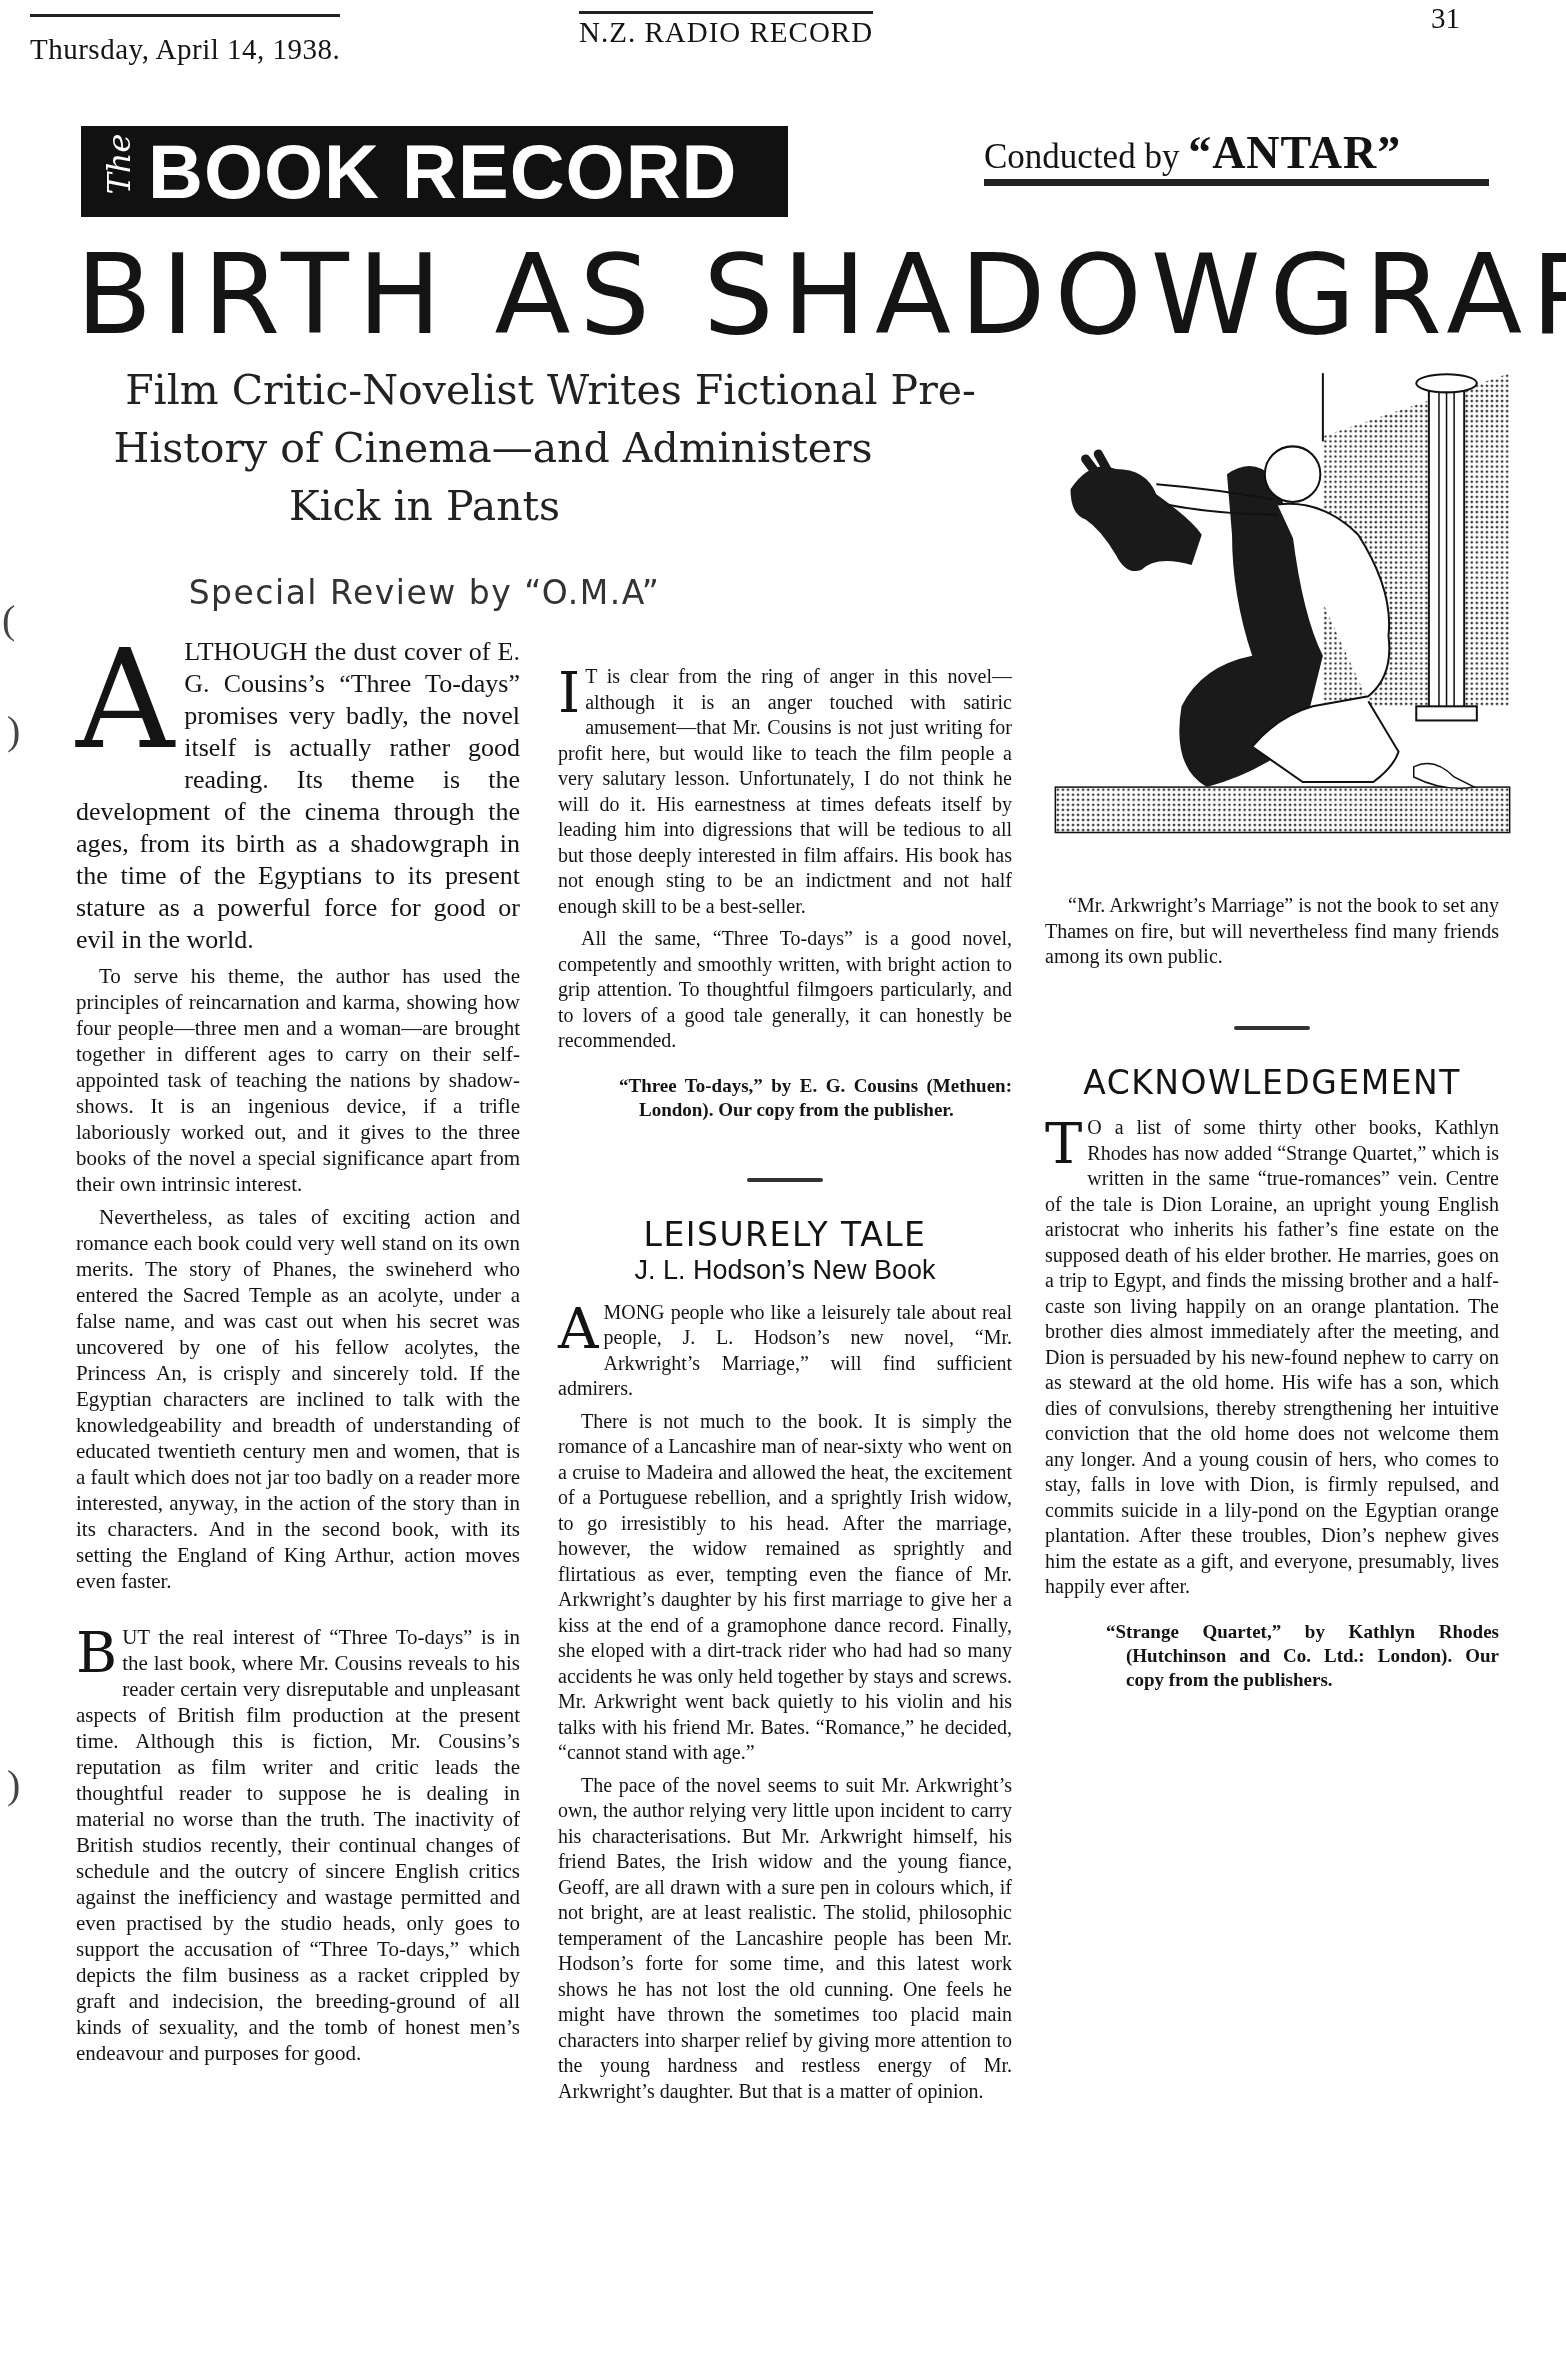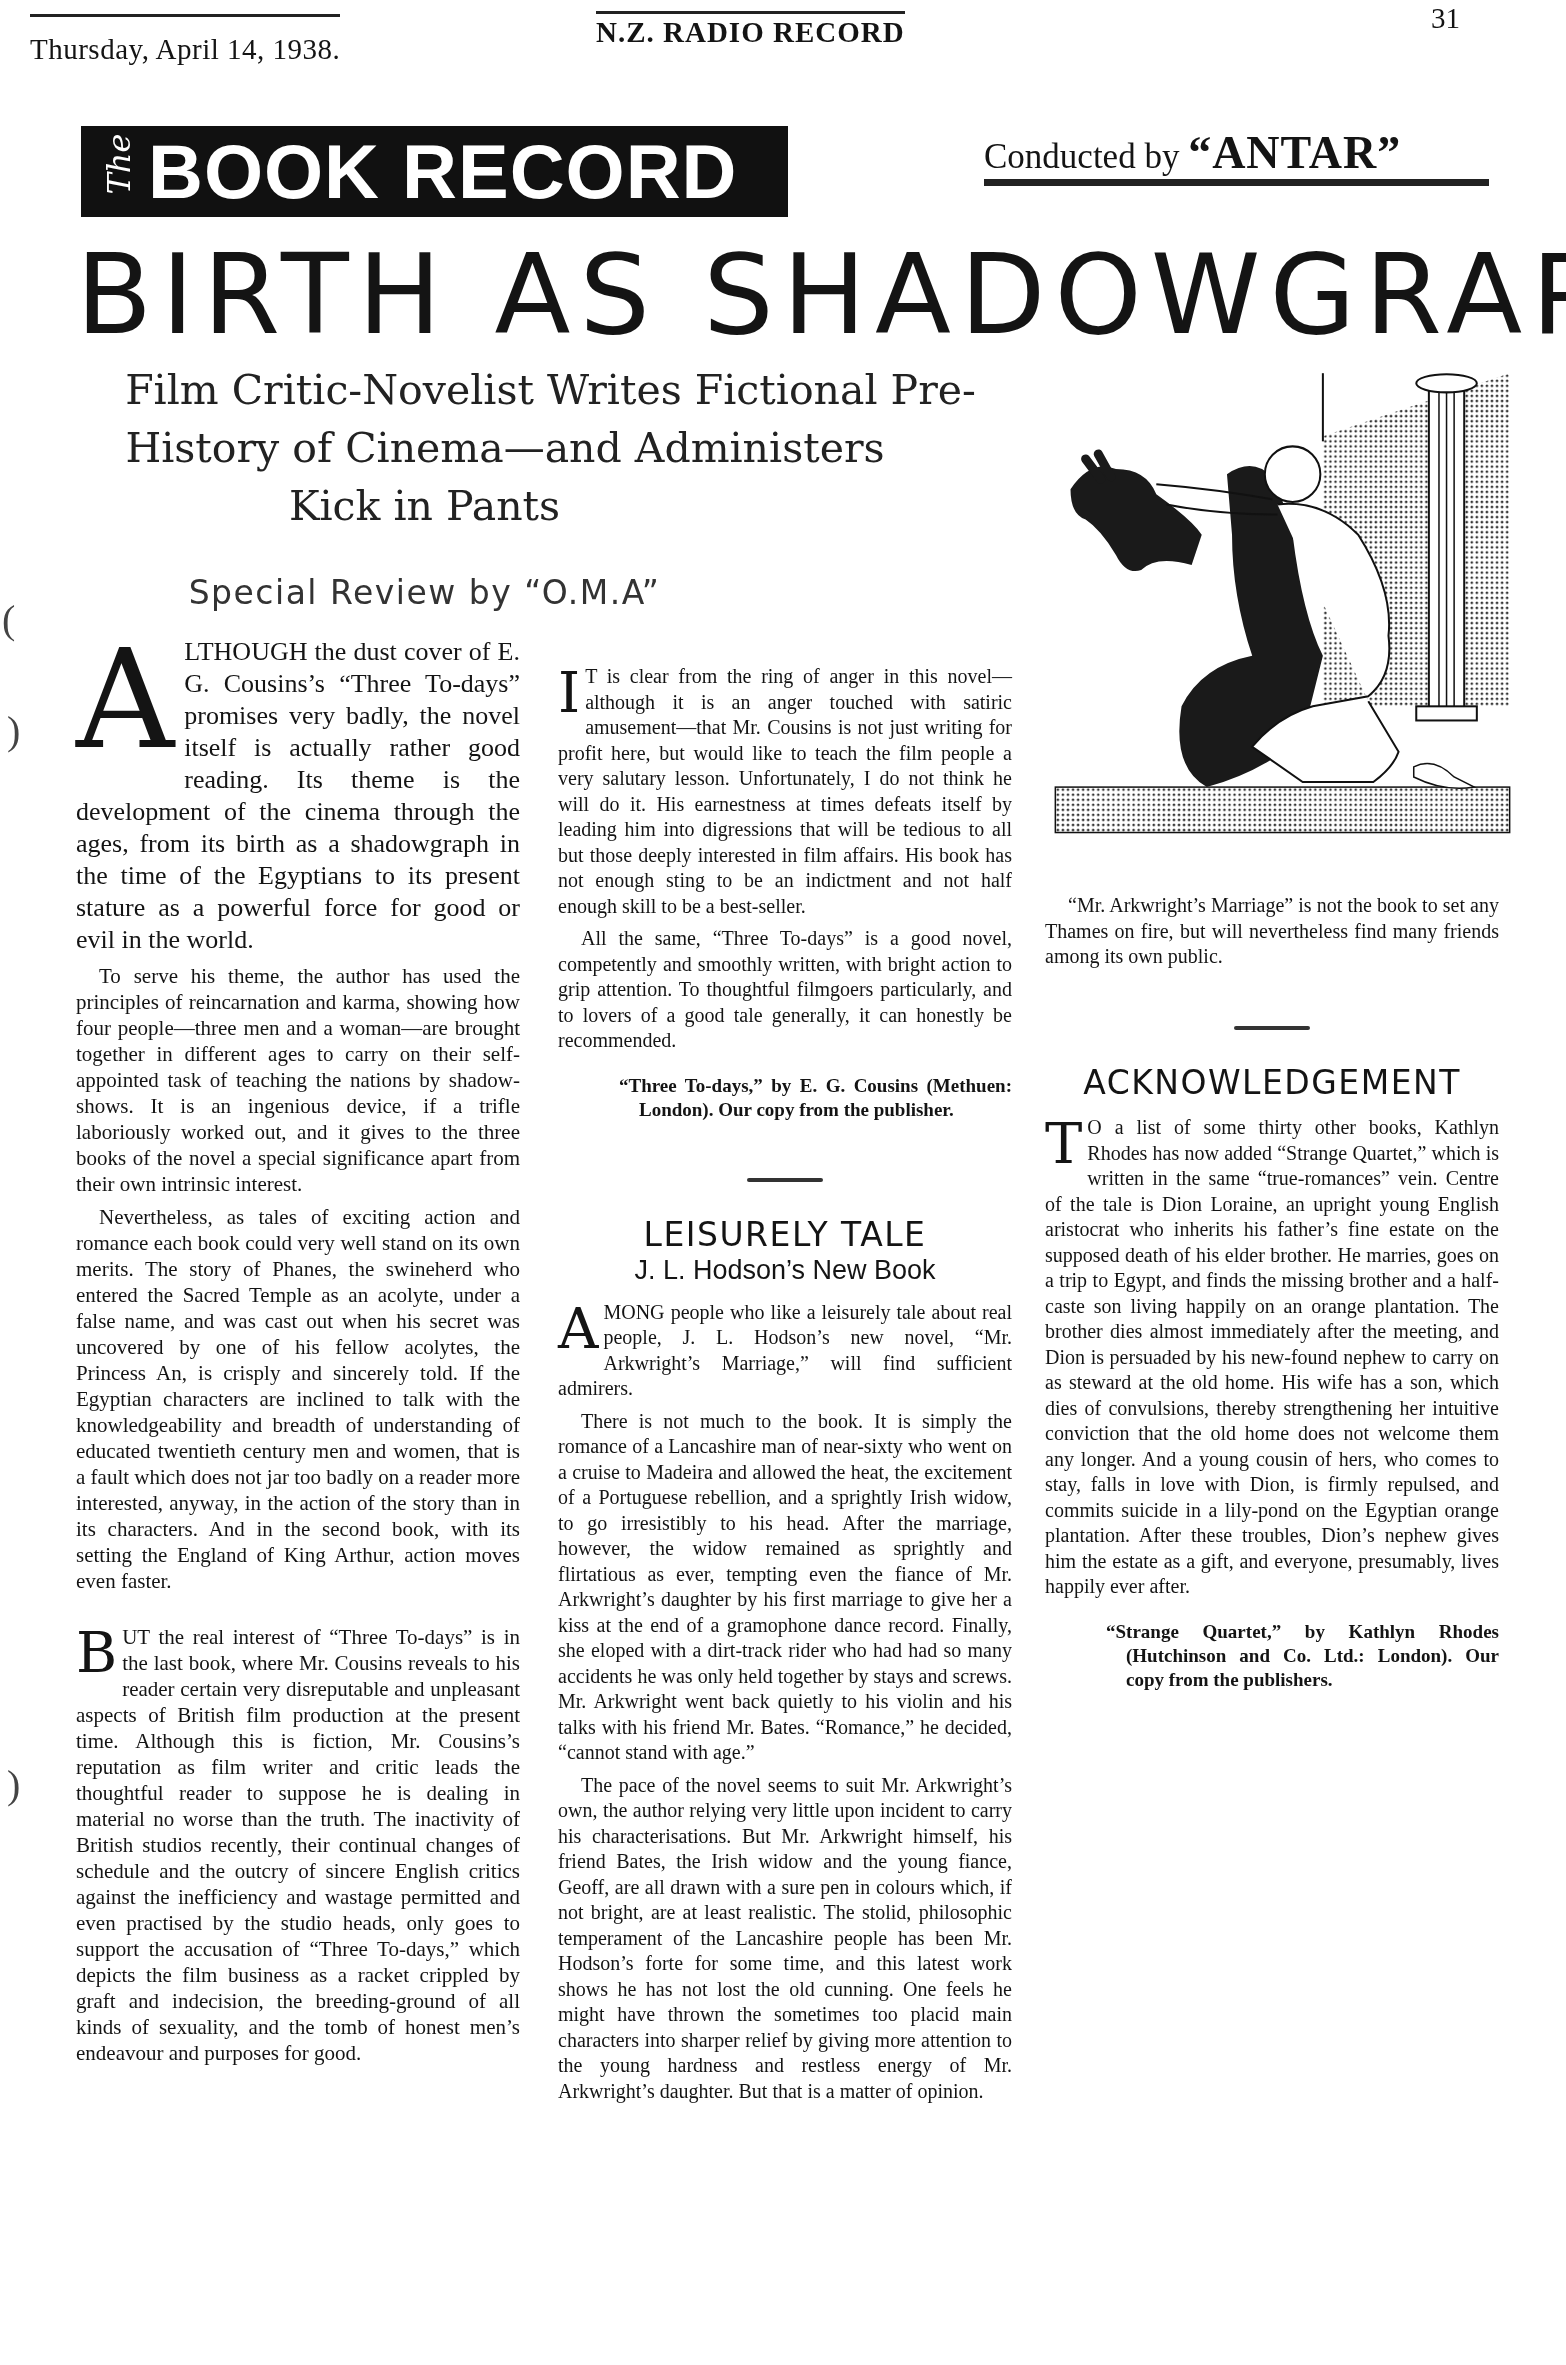--- a/index.html
+++ b/index.html
@@ -1,31 +1,31 @@
 <!DOCTYPE html>
 <html style="font-size:8px"><head>
 <meta charset="utf-8">
 <style>
   html, body { margin:0; padding:0; background:#ffffff; }
   body { width:1567px; height:2366px; position:relative; overflow:hidden; color:#141414;
          font-family:"Liberation Serif", "DejaVu Serif", serif; }
   .abs { position:absolute; }
   .top-date { left:30px; top:14px; font-size:29px; font-family:"Liberation Serif", serif; letter-spacing:0.5px; border-top:3px solid #222; padding-top:16px; }
-  .top-paper { left:596px; top:11px; font-size:29px; font-weight:bold; letter-spacing:1px; border-top:3px solid #222; padding-top:2px; }
+  .top-paper { left:579px; top:11px; font-size:29px; font-weight:normal; letter-spacing:1px; border-top:3px solid #222; padding-top:2px; }
   .top-page { left:1431px; top:2px; font-size:29px; font-weight:normal; }
   .masthead { left:81px; top:126px; width:707px; height:91px; background:#111; color:#fff; display:flex; align-items:center; }
   .masthead .the { font-family:"DejaVu Serif", serif; font-size:32px; font-style:italic; color:#fff; margin-left:15px; margin-right:7px; transform:rotate(-90deg); display:inline-block; width:45px; text-align:center; }
   .masthead .title { font-family:"Liberation Sans", sans-serif; font-weight:bold; font-size:76px; letter-spacing:1px; color:#fff; }
   .conducted { left:984px; top:126px; font-family:Liberation Serif, serif; font-size:35px; }
   .conducted b { font-size:46px; letter-spacing:1px; }
   .conducted-rule { left:984px; top:179px; width:505px; height:7px; background:#222; }
   .headline { left:76px; top:230px; font-family:"DejaVu Sans", sans-serif; font-size:111px; letter-spacing:9px; white-space:nowrap; }
   .subhead { font-family:"DejaVu Serif", serif; font-size:41px; text-align:center; color:#222; }
   .sub1 { left:71px; top:366px; width:959px; }
-  .sub2 { left:76px; top:424px; width:858px; }
+  .sub2 { left:64px; top:424px; width:858px; }
   .sub3 { left:71px; top:482px; width:707px;text-align:center; }
   .byline { left:71px; top:573px; width:707px; font-family:"DejaVu Sans", sans-serif; font-size:33px; text-align:center; letter-spacing:1.5px; color:#333; }
   .col { position:absolute; text-align:justify; hyphens:manual; }
   .col p { margin:0 0 7px 0; text-indent:23px; }
   .col p.noindent { text-indent:0; }
   .col1 { left:76px; width:444px; top:636px; font-size:21px; line-height:26px; }
   .col1 .lead { font-family:"Liberation Serif", serif; font-size:26px; line-height:32px; text-indent:0; }
   .col2 { left:558px; width:454px; top:644px; font-size:20px; line-height:25.5px; }
   .col3 { left:1045px; width:454px; top:893px; font-size:20px; line-height:25.5px; }
   .dropcap { float:left; font-family:"DejaVu Serif", serif; font-weight:normal; line-height:1; margin-right:5px; }

